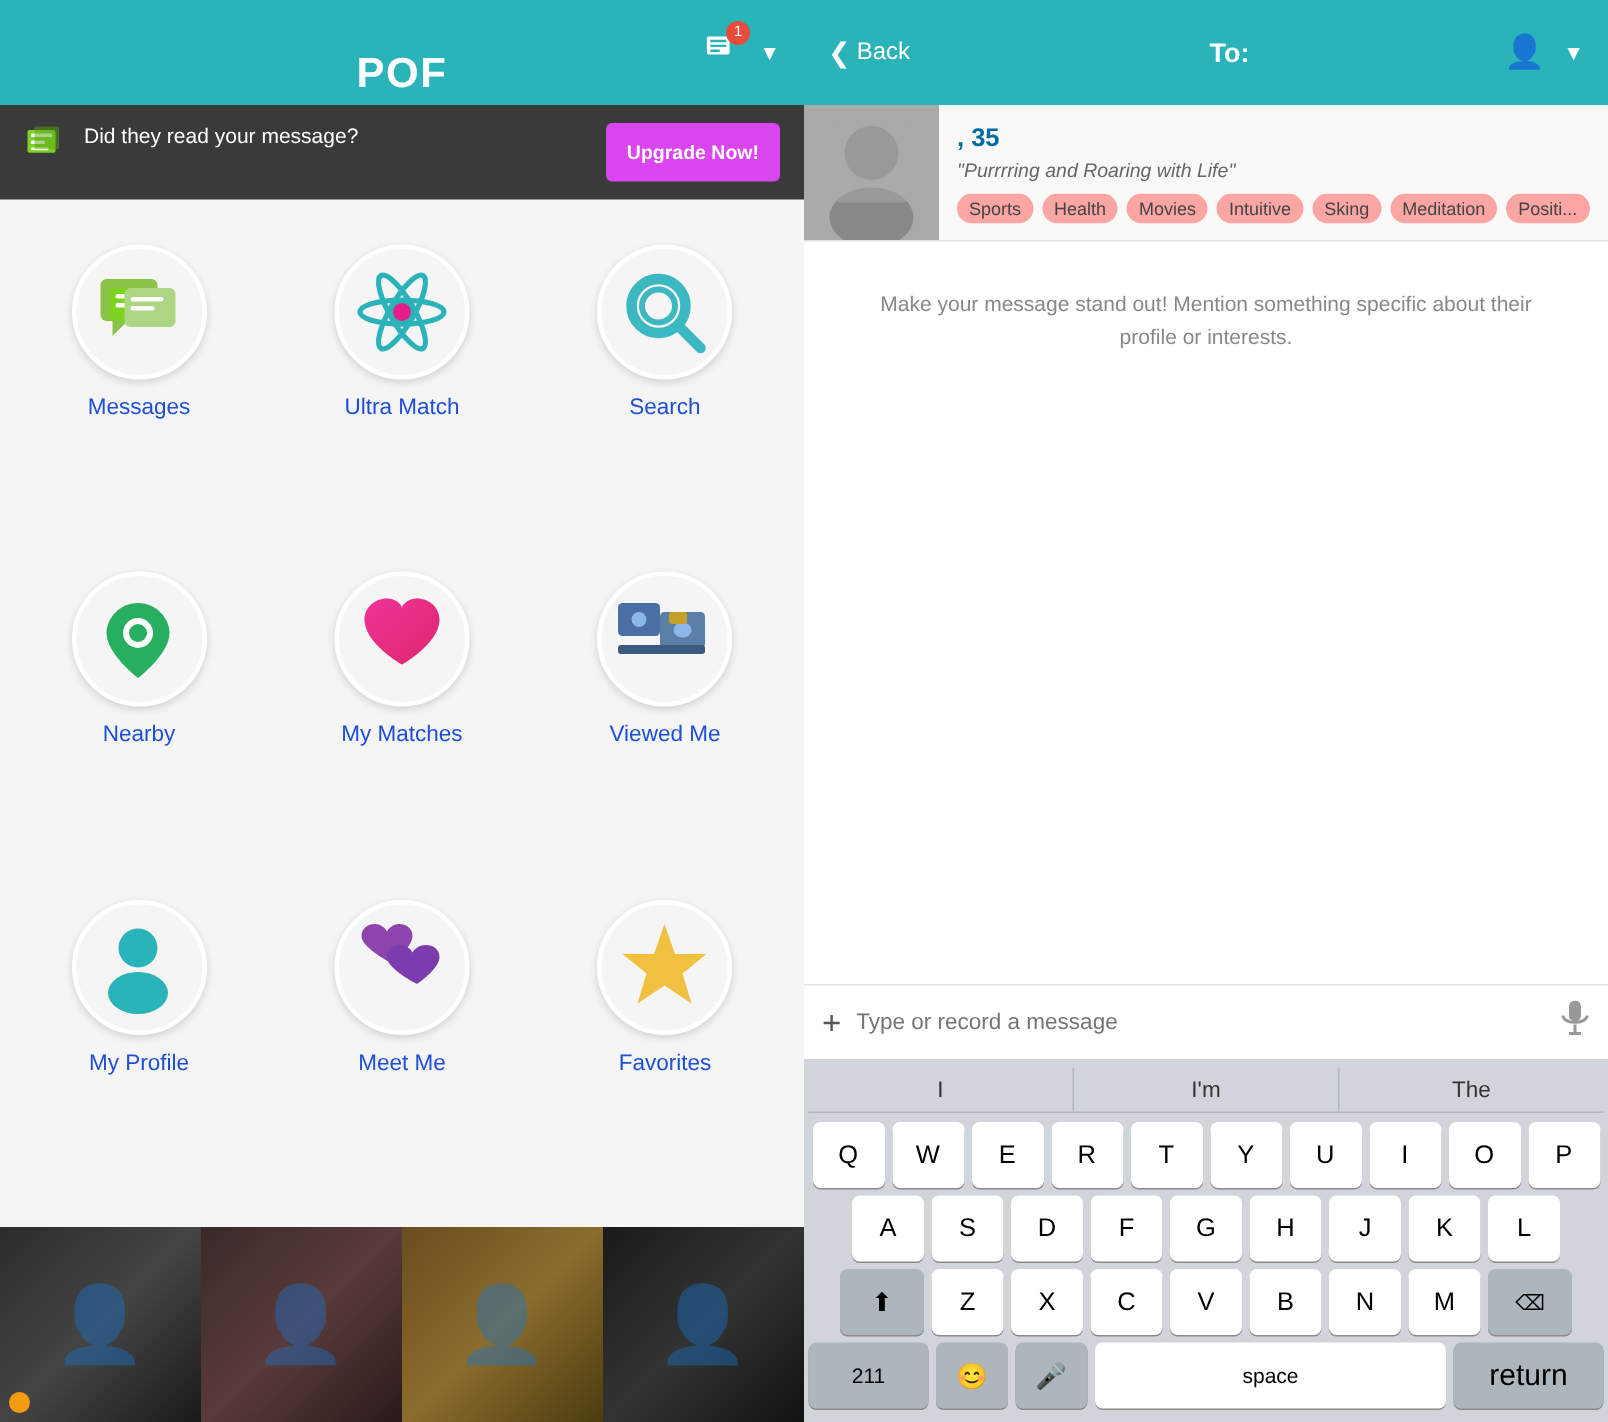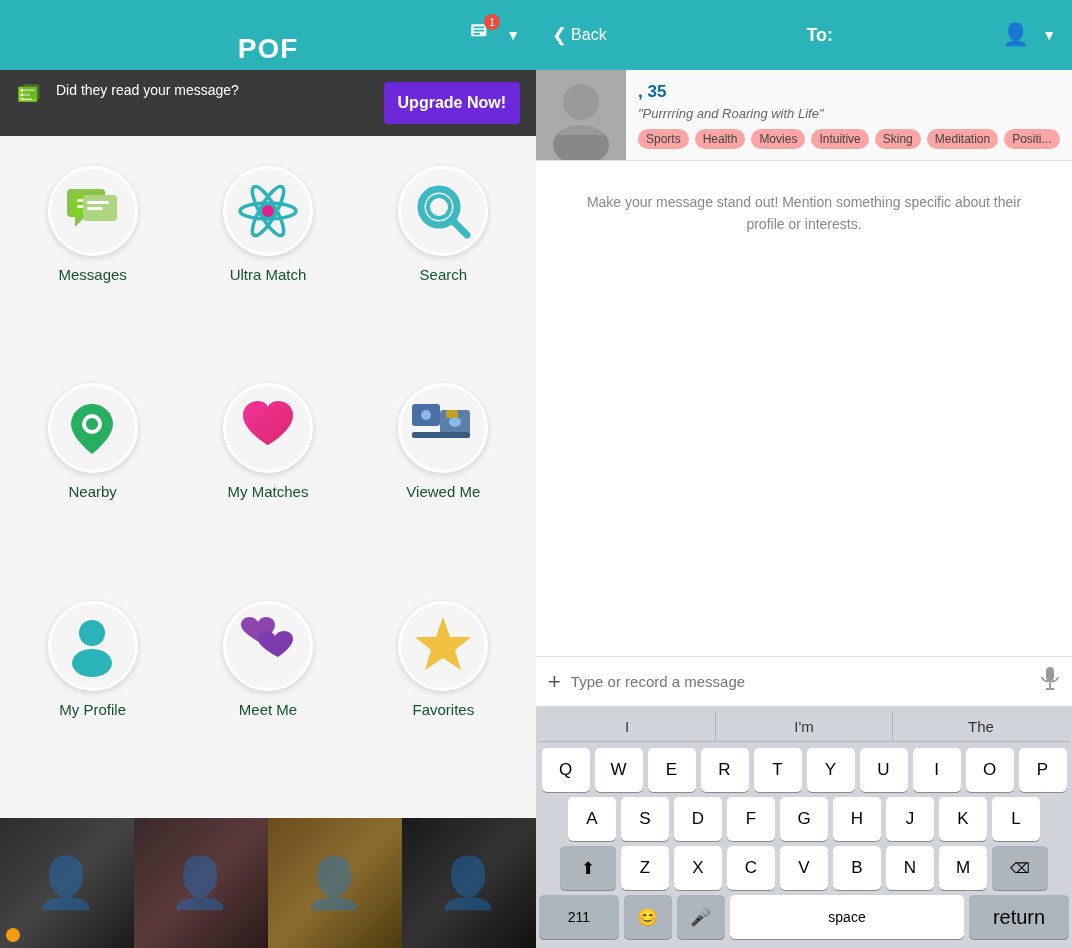--- a/index.html
+++ b/index.html
@@ -86,26 +86,26 @@
       font-size: 22px;
     }
 
     .banner-text {
       color: white;
       font-size: 14px;
       flex: 1;
     }
 
     .upgrade-btn {
-      background: #6d28d9;
+      background: #d946ef;
       color: white;
       border: none;
       padding: 12px 14px;
       border-radius: 4px;
-      font-size: 16px;
+      font-size: 13px;
       font-weight: bold;
       cursor: pointer;
       white-space: nowrap;
     }
 
     
     .icons-grid {
       display: grid;
       grid-template-columns: repeat(3, 1fr);
       padding: 20px 10px;
@@ -129,21 +129,21 @@
       display: flex;
       align-items: center;
       justify-content: center;
       font-size: 44px;
       border: 3px solid white;
       box-shadow: 0 2px 6px rgba(0,0,0,0.15);
     }
 
     .icon-label {
       font-size: 15px;
-      color: #14532d;
+      color: #1d4ed8;
       text-align: center;
     }
 
     
     .photo-strip {
       display: flex;
       height: 130px;
       overflow: hidden;
     }
 

